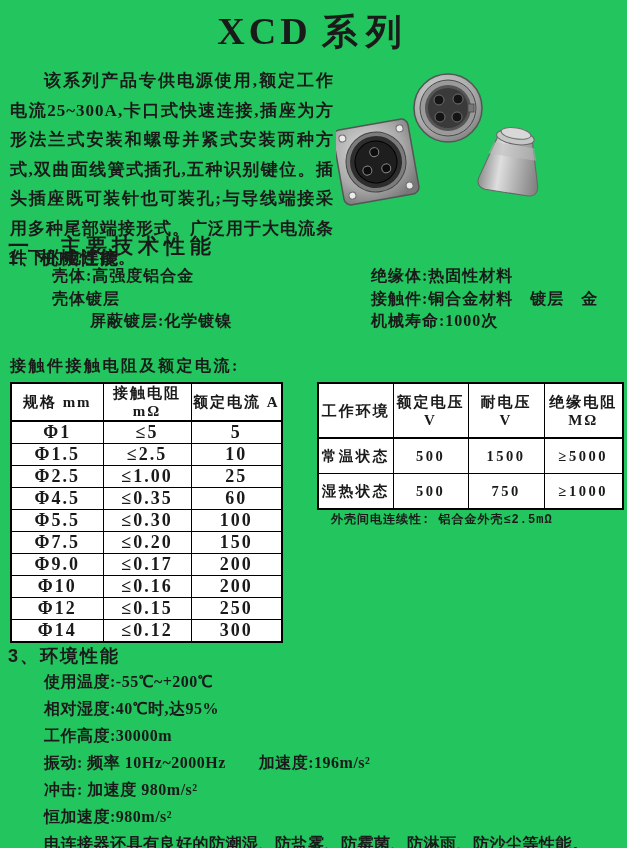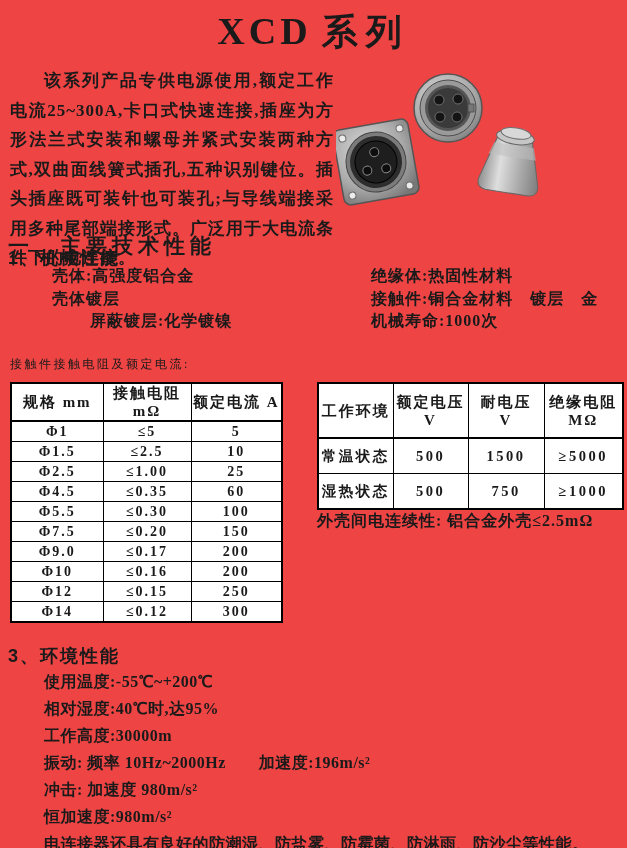--- a/index.html
+++ b/index.html
@@ -1,16 +1,16 @@
 <!DOCTYPE html>
 <html><head>
 <meta charset="utf-8">
 <style>
   html,body{margin:0;padding:0;background:#ffffff;}
-  .page{position:relative;width:627px;height:848px;background:#ef4444;margin:0 auto;
+  .page{position:relative;width:627px;height:848px;background:#22c55e;margin:0 auto;
         font-family:"Liberation Serif",serif;color:#1a1a1a;overflow:hidden;}
 
   .title-row{position:absolute;top:8px;left:0;width:100%;text-align:center;white-space:nowrap;}
   .title-latin{font-family:"Liberation Serif",serif;font-weight:700;font-size:38px;letter-spacing:4px;}
   .title-cn{font-family:"Liberation Sans",sans-serif;font-weight:900;font-size:36px;letter-spacing:8px;margin-left:10px;}
 
   .intro{position:absolute;left:10px;top:66px;width:324px;
          font-weight:700;font-size:17px;line-height:29.5px;letter-spacing:1px;
          text-align:justify;text-indent:34px;}
 
@@ -21,38 +21,38 @@
   .h-sub{position:absolute;left:8px;font-family:"Liberation Sans",sans-serif;
          font-weight:700;font-size:18px;letter-spacing:2px;}
   .h-sub.s1{top:246px;} .h-sub.s2{top:334px;} .h-sub.s3{top:644px;}
 
   .mech-col{position:absolute;top:265px;font-weight:700;font-size:16px;line-height:22.5px;letter-spacing:1px;}
   .mech-col.left{left:8px;width:340px;margin-left:44px;}
   .mech-col.right{left:371px;width:250px;}
   .mech-line{white-space:nowrap;}
   .mech-line.indent{padding-left:38px;}
 
-  .cap{position:absolute;font-weight:400;font-size:12px;letter-spacing:2.5px;white-space:nowrap;}
+  .cap{position:absolute;font-weight:700;font-size:16px;letter-spacing:2.5px;white-space:nowrap;}
   .cap.c1{left:10px;top:356px;}
   .cap.c2{left:317px;top:354px;}
 
   table{border-collapse:collapse;table-layout:fixed;position:absolute;background:#fff;}
   table,th,td{border:1px solid #000;}
   table{border-width:2px;}
   th,td{text-align:center;vertical-align:middle;padding:0;font-weight:700;overflow:hidden;}
 
   .t1{left:10px;top:382px;width:271px;}
   .t1 th{height:31px;font-size:15px;letter-spacing:2px;border-bottom-width:2px;}
-  .t1 td{height:19px;font-size:14px;letter-spacing:2px;}
+  .t1 td{height:19px;font-size:18px;letter-spacing:2px;}
 
   .t2{left:317px;top:382px;width:305px;}
   .t2 th{height:53px;font-size:15px;letter-spacing:2px;line-height:18px;border-bottom-width:2px;}
   .t2 td{height:34px;font-size:14.5px;letter-spacing:2.5px;}
 
-  .note{position:absolute;left:317px;top:511px;font-weight:700;font-size:16px;letter-spacing:1px;white-space:nowrap;}
+  .note{position:absolute;left:331px;top:511px;font-weight:700;font-size:12px;letter-spacing:1px;white-space:nowrap;font-family:Liberation Mono, monospace;}
 
   .env{position:absolute;left:8px;top:668px;width:610px;font-weight:700;font-size:16px;
        line-height:27px;letter-spacing:0.5px;}
   .env-line{white-space:nowrap;margin-left:36px;}
 </style>
 </head>
 <body>
 
 <div class="page">
 

